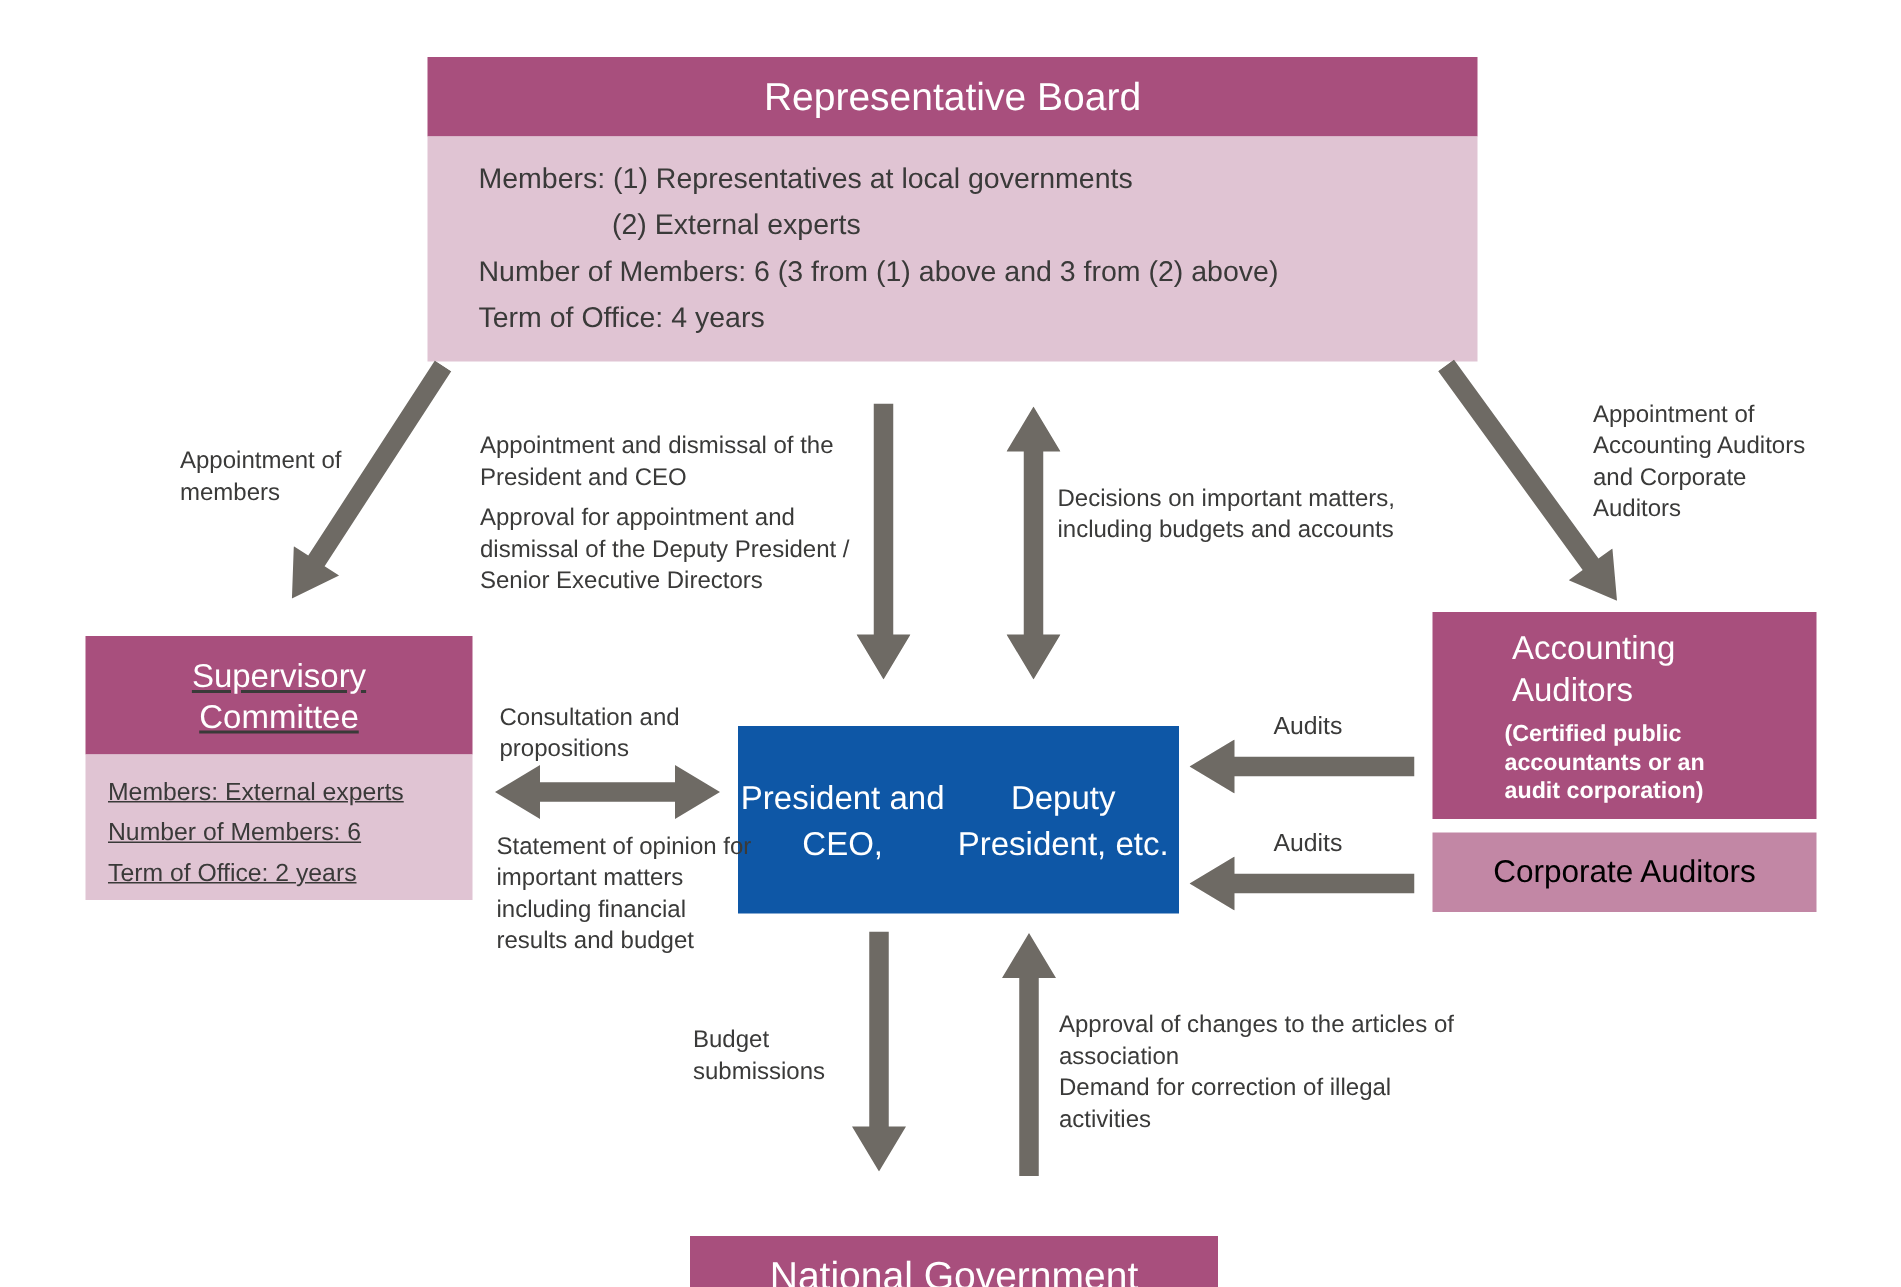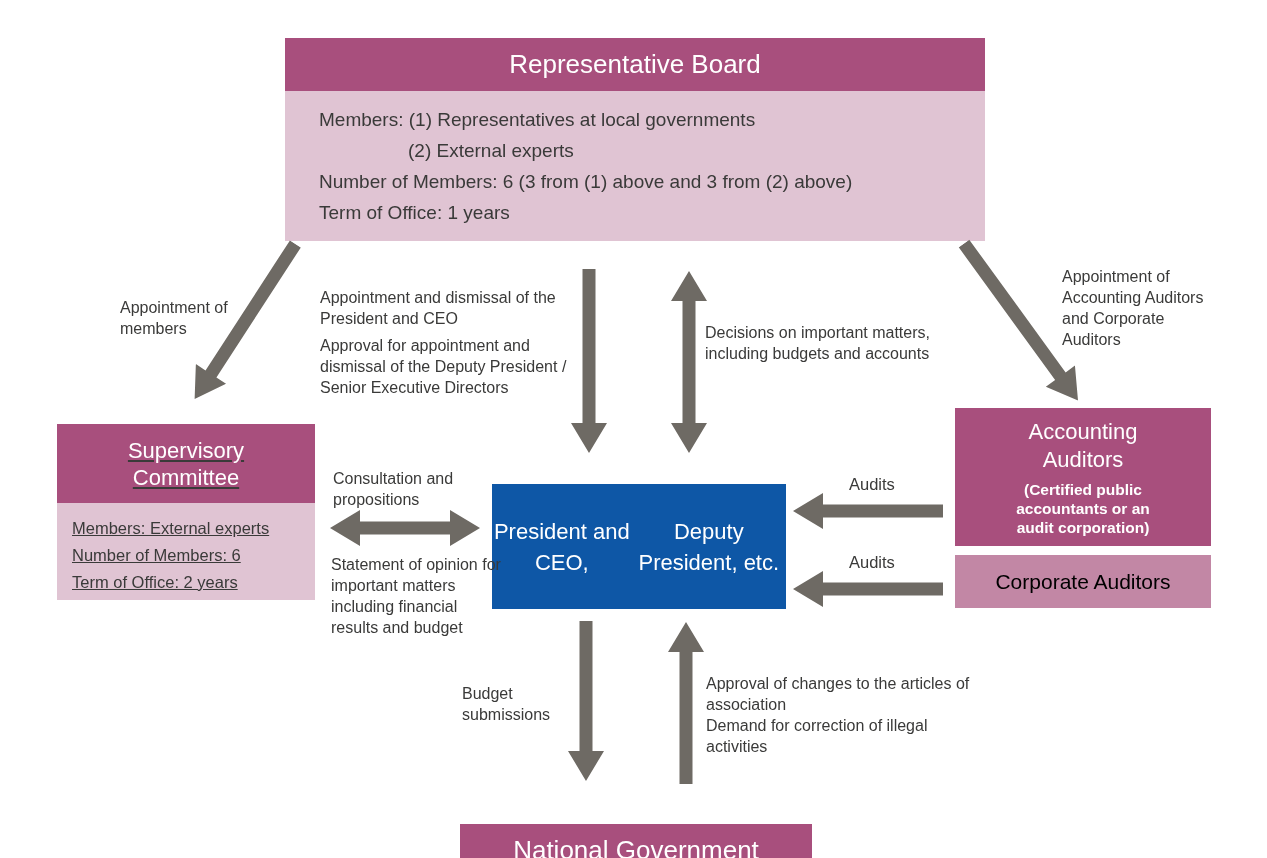--- a/index.html
+++ b/index.html
@@ -28,21 +28,21 @@
   #sup-comm .box-header{height:79px;font-size:22px;line-height:27px;padding:0 30px;box-sizing:border-box;}
   #sup-comm .box-body{height:97px;padding:12px 0 0 15px;font-size:16.5px;line-height:27px;box-sizing:border-box;}
 
   
   #pres-box{left:492px;top:468px;width:294px;height:125px;background:var(--blue,#0e57a6);
     color:#fff;display:flex;flex-direction:row;align-items:center;justify-content:center;
     font-size:22px;line-height:31px;text-align:center;}
 
   
   #acc-aud{left:955px;top:392px;width:256px;height:138px;background:var(--rose-dark,#a84f7d);
-    color:#fff;display:flex;flex-direction:column;align-items:center;justify-content:center;text-align:center;}
+    color:#fff;display:flex;flex-direction:column;align-items:center;justify-content:center;}
   #acc-aud .title{font-size:22px;line-height:28px;width:150px;}
   #acc-aud .subtitle{font-size:15.5px;line-height:19px;font-weight:bold;width:160px;margin-top:6px;}
 
   
   #corp-aud{left:955px;top:539px;width:256px;height:53px;background:var(--mauve,#c287a5);
     color:#000000;display:flex;align-items:center;justify-content:center;font-size:21px;}
 
   
   #nat-gov{left:460px;top:808px;width:352px;height:53px;font-size:26px;}
 </style>
@@ -50,21 +50,21 @@
 <body>
 
 <div id="canvas">
 
   <div class="abs" id="rep-board">
     <div class="box-header">Representative Board</div>
     <div class="box-body">
       <div>Members: (1) Representatives at local governments</div>
       <div class="indent">(2) External experts</div>
       <div>Number of Members: 6 (3 from (1) above and 3 from (2) above)</div>
-      <div>Term of Office: 1 years</div>
+      <div>Term of Office: 4 years</div>
     </div>
   </div>
 
   <svg class="arrow abs" style="left:227px;top:213px;transform:rotate(33deg);" width="36" height="185" viewBox="0 0 36 185">
     <polygon points="11.5,0 24.5,0 24.5,155 36,155 18,185 0,155 11.5,155"></polygon>
   </svg>
 
   <svg class="arrow abs" style="left:1003px;top:209px;transform:rotate(-36deg);" width="36" height="194" viewBox="0 0 36 194">
     <polygon points="11.5,0 24.5,0 24.5,164 36,164 18,194 0,164 11.5,164"></polygon>
   </svg>

